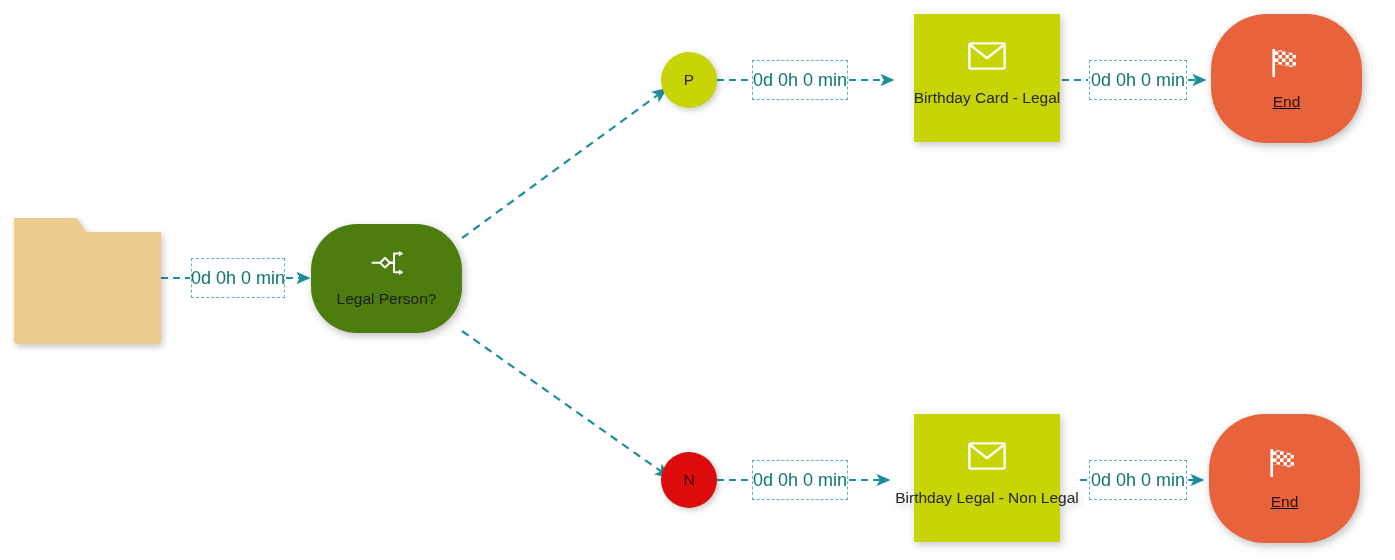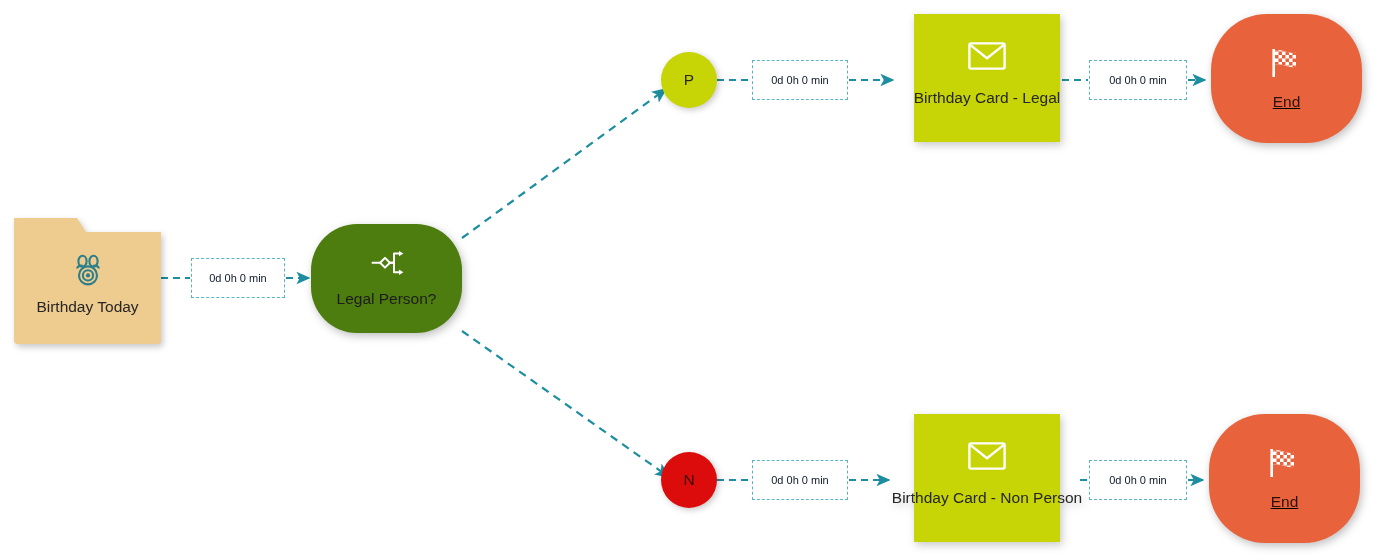--- a/index.html
+++ b/index.html
@@ -130,22 +130,22 @@
   .duration-chip {
     position: absolute;
     box-sizing: border-box;
     border: 1.6px dashed #5ab4c4;
     display: flex;
     align-items: center;
     justify-content: center;
     background: transparent;
   }
   .duration-chip .chip-text {
-    font-size: 11px;
-    color: #0f172a;
+    font-size: 18px;
+    color: #0f766e;
     white-space: nowrap;
   }
   .chip-1 { left: 191px; top: 258px; width: 94px; height: 40px; }
   .chip-2 { left: 752px; top: 60px;  width: 96px; height: 40px; }
   .chip-3 { left: 1089px; top: 60px; width: 98px; height: 40px; }
   .chip-4 { left: 752px; top: 460px; width: 96px; height: 40px; }
   .chip-5 { left: 1089px; top: 460px; width: 98px; height: 40px; }
 </style>
 </head>
 <body>
@@ -203,36 +203,20 @@
       <line x1="1080" y1="480" x2="1088" y2="480" stroke="#1d8ea0" stroke-width="2" stroke-dasharray="7 5"></line>
     </g>
 
     <g>
       <line x1="1188" y1="480" x2="1203" y2="480" stroke="#1d8ea0" stroke-width="2" stroke-dasharray="7 5" marker-end="url(#arrowTeal)"></line>
     </g>
   </svg>
 
   <div class="node start-node">
     <div class="folder-shape"></div>
-    <div class="start-inner">
-      <span class="icon-people">
-        <svg width="34" height="32" viewBox="0 0 34 32" xmlns="http://www.w3.org/2000/svg">
-          <g fill="none" stroke="#2b7f8c" stroke-width="2.1">
-            <ellipse cx="11.5" cy="7.2" rx="4.1" ry="5.4"></ellipse>
-            <ellipse cx="22.5" cy="7.2" rx="4.1" ry="5.4"></ellipse>
-            <path d="M6.2 14.5 C6.2 12.5 8 11.6 11.5 11.6"></path>
-            <path d="M27.8 14.5 C27.8 12.5 26 11.6 22.5 11.6"></path>
-            <circle cx="17" cy="21.4" r="9"></circle>
-            <circle cx="17" cy="21.4" r="5.1"></circle>
-          </g>
-          <circle cx="17" cy="21.4" r="2.1" fill="#2b7f8c"></circle>
-        </svg>
-      </span>
-      <span class="node-label">Birthday Today</span>
-    </div>
   </div>
 
   <div class="duration-chip chip-1">
     <span class="chip-text">0d 0h 0 min</span>
   </div>
 
   <div class="node decision-node">
     <span class="icon-branch">
       <svg width="36" height="30" viewBox="0 0 36 30" xmlns="http://www.w3.org/2000/svg">
         <g fill="none" stroke="#ffffff" stroke-width="2" stroke-linecap="round" stroke-linejoin="round">
@@ -311,21 +295,21 @@
     <span class="chip-text">0d 0h 0 min</span>
   </div>
 
   <div class="node task-node task-nonlegal">
     <span class="icon-envelope">
       <svg width="38" height="28" viewBox="0 0 38 28" xmlns="http://www.w3.org/2000/svg">
         <rect x="1.4" y="1.4" width="35.2" height="25.2" rx="1.6" fill="none" stroke="#ffffff" stroke-width="2.4"></rect>
         <path d="M2.8 3.4 L19 16.2 L35.2 3.4" fill="none" stroke="#ffffff" stroke-width="2.4" stroke-linecap="round" stroke-linejoin="round"></path>
       </svg>
     </span>
-    <span class="node-label">Birthday Card - Non Person</span>
+    <span class="node-label">Birthday Legal - Non Legal</span>
   </div>
 
   <div class="duration-chip chip-5">
     <span class="chip-text">0d 0h 0 min</span>
   </div>
 
   <div class="node end-node end-bottom">
     <span class="icon-flag">
       <svg width="36" height="32" viewBox="0 0 36 32" xmlns="http://www.w3.org/2000/svg">
         <rect x="3.4" y="2" width="2.6" height="28" fill="#ffffff"></rect>

